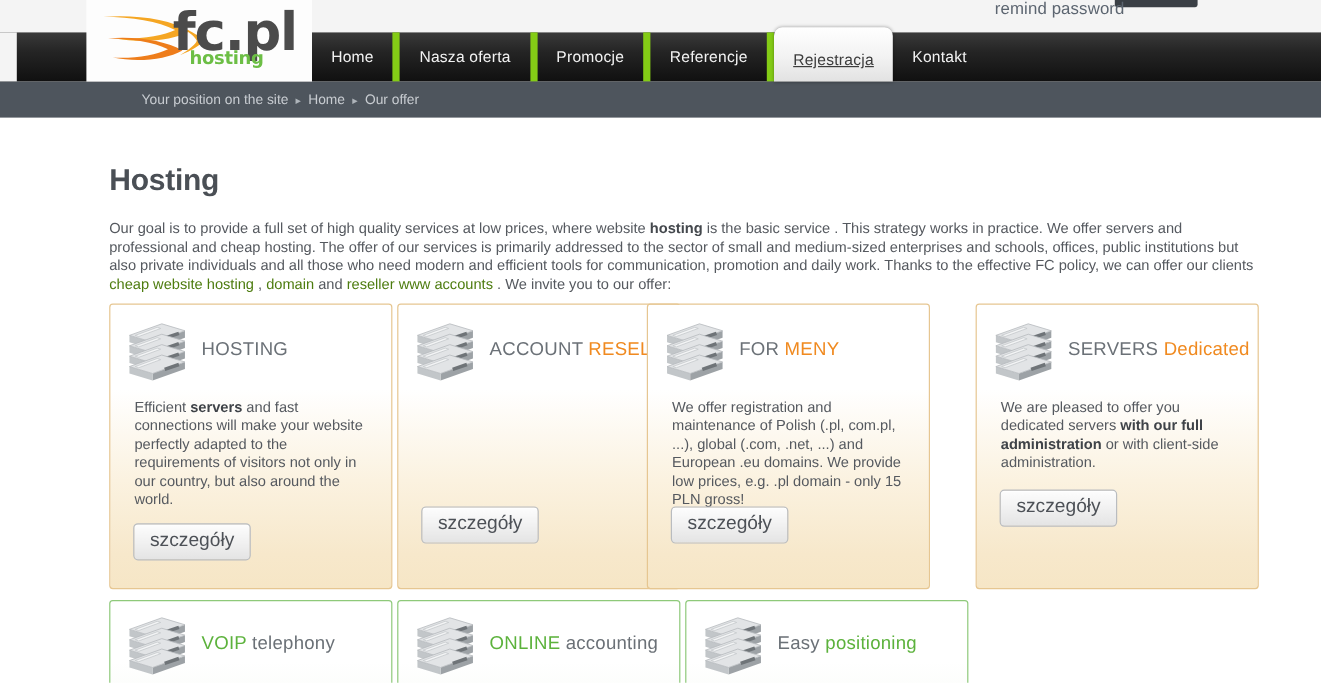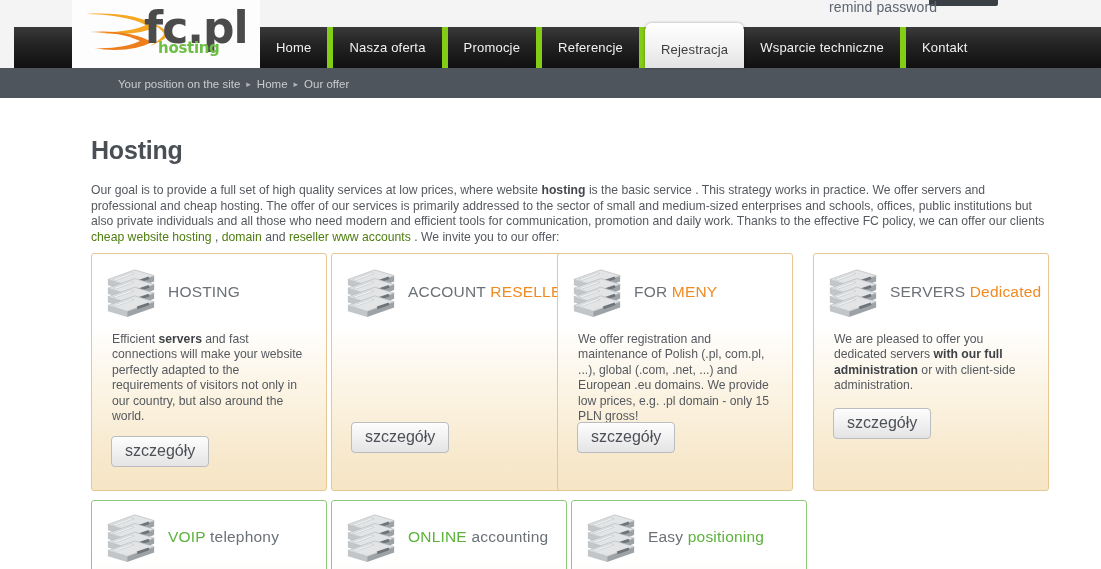--- a/index.html
+++ b/index.html
@@ -47,21 +47,21 @@
     cursor: pointer; white-space: nowrap;
   }
   .nav-item:last-child { border-right: none; }
   .nav-item.active {
     background: linear-gradient(to bottom, #ffffff 0%, #f2f2f2 55%, #e2e2e2 100%);
     color: #3c3c3c;
     border-radius: 7px 7px 0 0;
     border-right: none;
     height: 45px; margin-top: -4px; align-items: flex-end; padding-bottom: 11px;
     box-shadow: 0 0 3px rgba(0,0,0,.35);
-    position: relative; z-index: 3;
+    position: relative; z-index: 3; text-decoration: underline;
   }
 
   
   .logo-box {
     position: absolute; left: 72px; top: 0px; width: 188px; height: 68px;
     background: #fdfdfd; z-index: 5;
     display: flex; align-items: center;
   }
   .logo-swoosh { position: absolute; left: 12px; top: 8px; width: 88px; height: 52px; }
   .logo-word {
@@ -152,21 +152,20 @@
   <div class="remind-link">remind password</div>
 
   <div class="navbar"></div>
   <div class="nav-left-cap"></div>
   <div class="nav-items">
       <div class="nav-item">Home</div>
       <div class="nav-item">Nasza oferta</div>
       <div class="nav-item">Promocje</div>
       <div class="nav-item">Referencje</div>
       <div class="nav-item active">Rejestracja</div>
-      <div class="nav-item">Wsparcie techniczne</div>
       <div class="nav-item">Kontakt</div>
     </div>
 
   <div class="logo-box">
     <svg class="logo-swoosh" viewBox="0 0 88 52">
       <path d="M2 6 C30 4 58 8 74 18 C60 26 34 28 12 24 C32 25 52 22 62 17 C48 10 26 6 2 6 Z" fill="#f5a623"></path>
       <path d="M6 24 C30 22 54 26 68 34 C54 42 30 44 10 40 C28 41 46 38 56 33 C44 27 26 24 6 24 Z" fill="#ee7d1b"></path>
       <path d="M66 14 C76 18 84 23 86 26 C84 29 76 34 66 38 C74 33 79 29 80 26 C79 23 74 19 66 14 Z" fill="#f5a623"></path>
     </svg>
     <span class="logo-word">fc.pl</span>
@@ -255,21 +254,21 @@
               <path d="M6 41 L26 47 L26 53 L6 47 Z" fill="#c2c6c9"></path>
               <path d="M6 41 L34 31 L54 37 L26 47 Z" fill="#e2e4e6" stroke="#b6babd" stroke-width=".7"></path>
               <path d="M11 41 L30 34 L33 35 L14 42 Z" fill="#f3f4f5" stroke="#bfc3c6" stroke-width=".6"></path>
               <rect x="36" y="40" width="13" height="3" fill="#6f7478" transform="rotate(-19 42 41)"></rect>
             </g>
           </svg>
           <div class="card-title"><span class="hl-gray">ACCOUNT </span><span class="hl-orange">RESELLER</span></div>
         </div>
         <div class="btn-details" style="left: 19px; top: 168px;">szczegóły</div>
       </div>
-      <div class="card" style="left: 557px; top: 253px; padding-left: 10px;">
+      <div class="card" style="left: 539px; top: 253px; padding-left: 10px;">
         <div class="card-head">
           <svg class="svr" viewBox="0 0 60 54" width="58" height="52">
             <g>
               <path d="M26 20 L54 10 L54 16 L26 26 Z" fill="#9da2a6"></path>
               <path d="M6 14 L26 20 L26 26 L6 20 Z" fill="#c2c6c9"></path>
               <path d="M6 14 L34 4 L54 10 L26 20 Z" fill="#e2e4e6" stroke="#b6babd" stroke-width=".7"></path>
               <path d="M11 14 L30 7 L33 8 L14 15 Z" fill="#f3f4f5" stroke="#bfc3c6" stroke-width=".6"></path>
               <rect x="36" y="13" width="13" height="3" fill="#6f7478" transform="rotate(-19 42 14)"></rect>
             </g>
             <g>

